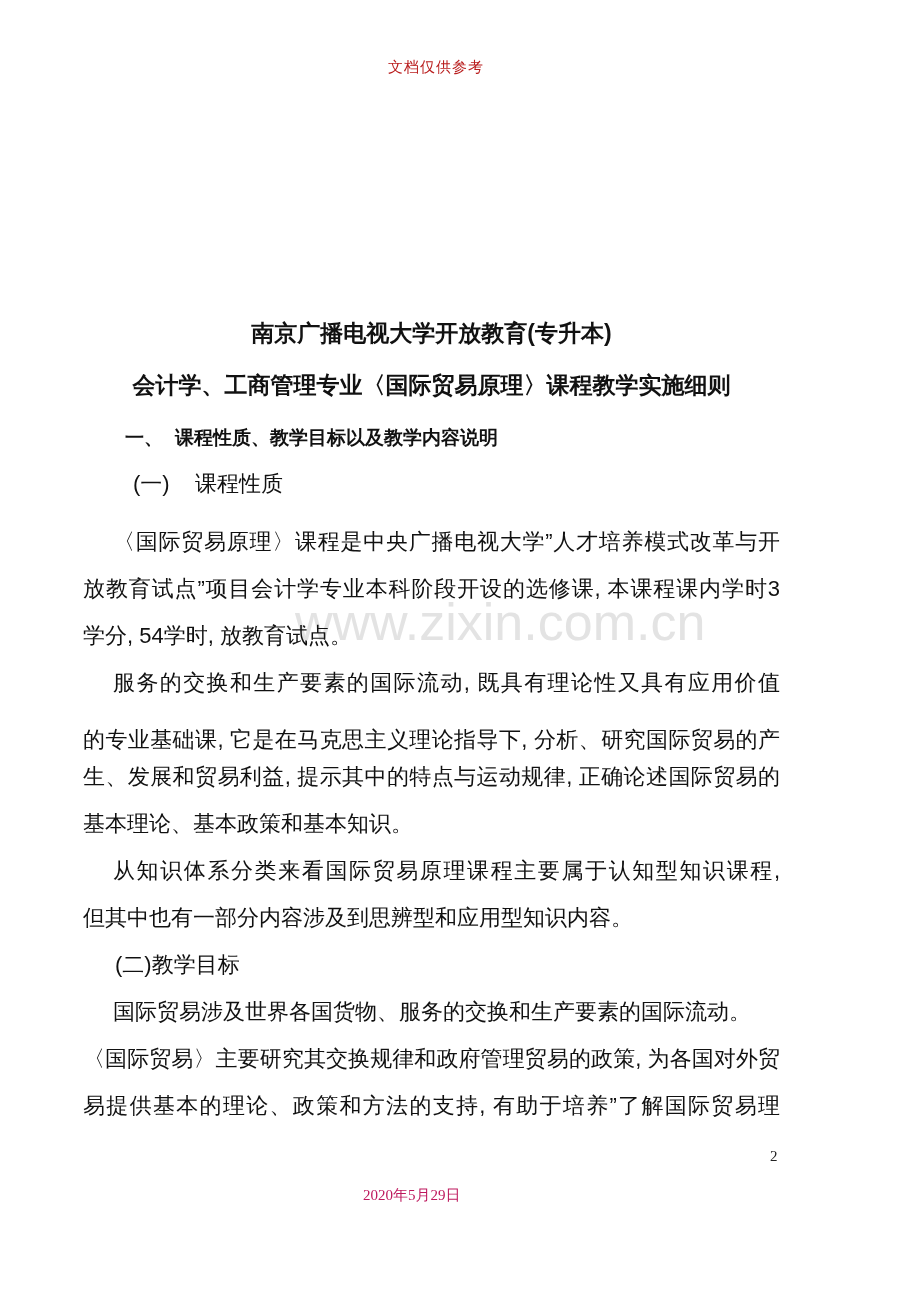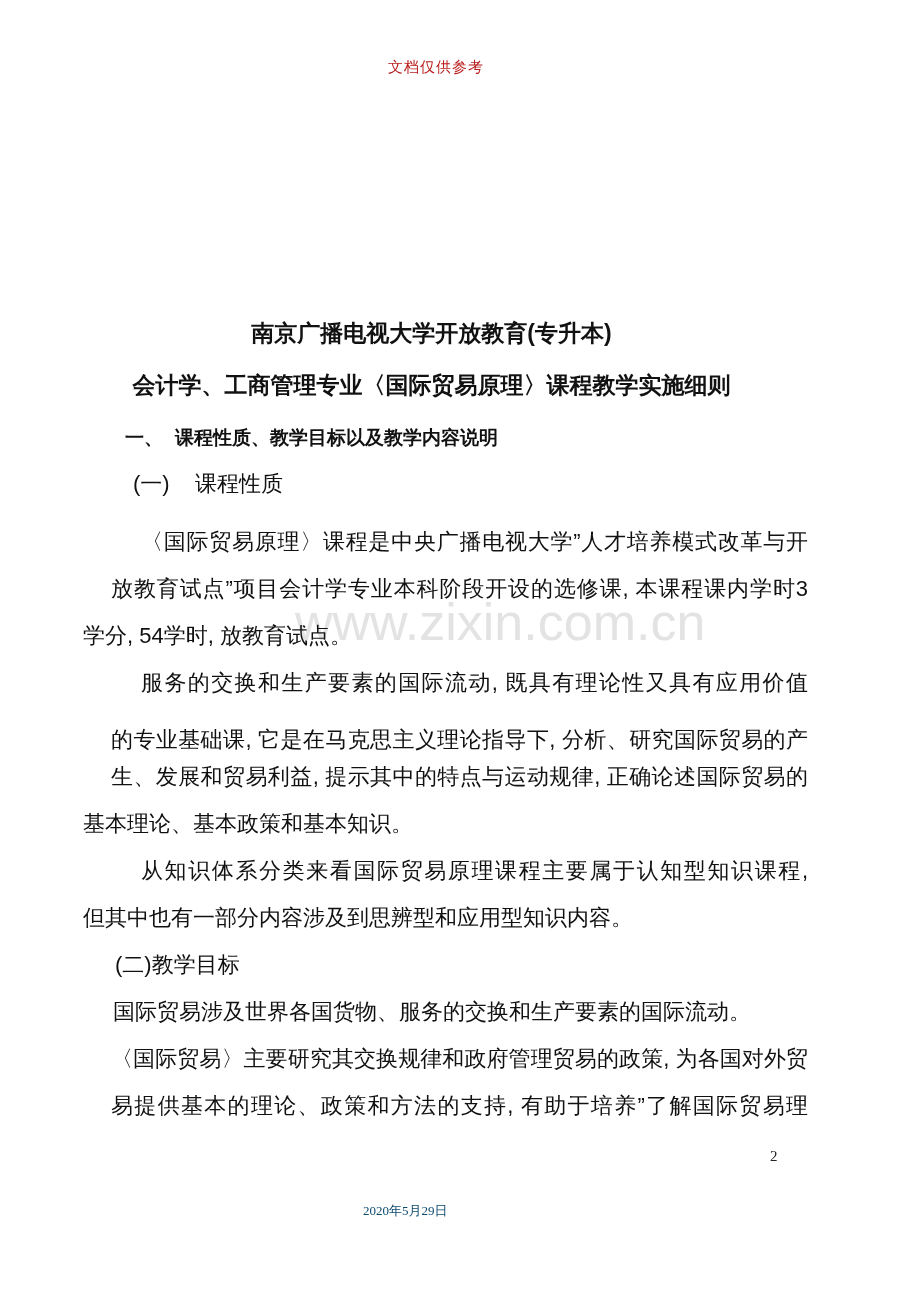--- a/index.html
+++ b/index.html
@@ -49,21 +49,20 @@
     height: 47px;
     line-height: 47px;
     font-size: 22px;
     white-space: nowrap;
     color: #111111;
   }
   .j {
     white-space: normal;
     text-align: justify;
     text-align-last: justify;
-    margin-left: 28px;
   }
   .ind { text-indent: 30px; }
   .sub2 { padding-left: 32px; width: 665px; }
   .doc-title {
     font-size: 23px;
     font-weight: bold;
     text-align: center;
     white-space: nowrap;
   }
   .h1-line { font-weight: bold; font-size: 19px; padding-left: 42px; width: 655px; }
@@ -77,24 +76,23 @@
     font-family: "Liberation Serif", serif;
     font-size: 15px;
     color: #222222;
     z-index: 2;
   }
   .footer-date {
     position: absolute;
     top: 1186px;
     left: 363px;
     font-family: "Liberation Serif", serif;
-    font-size: 13px;
-    color: #0c4a6e;
+    font-size: 15px;
+    color: #be185d;
     z-index: 2;
-    margin-top: 16px;
   }
 </style>
 </head>
 <body>
 
 <div id="page">
 
   <div class="header-note">文档仅供参考</div>
 
   <div class="watermark">www.zixin.com.cn</div>

